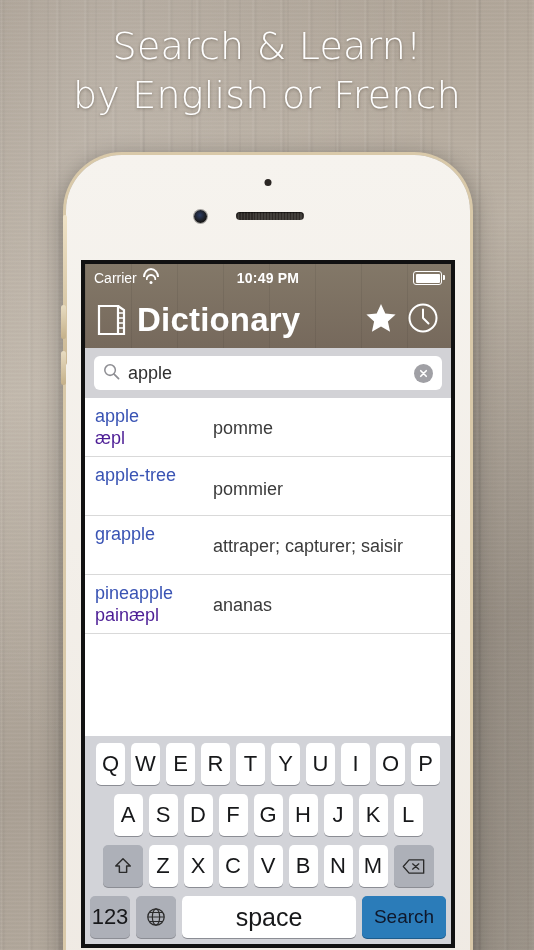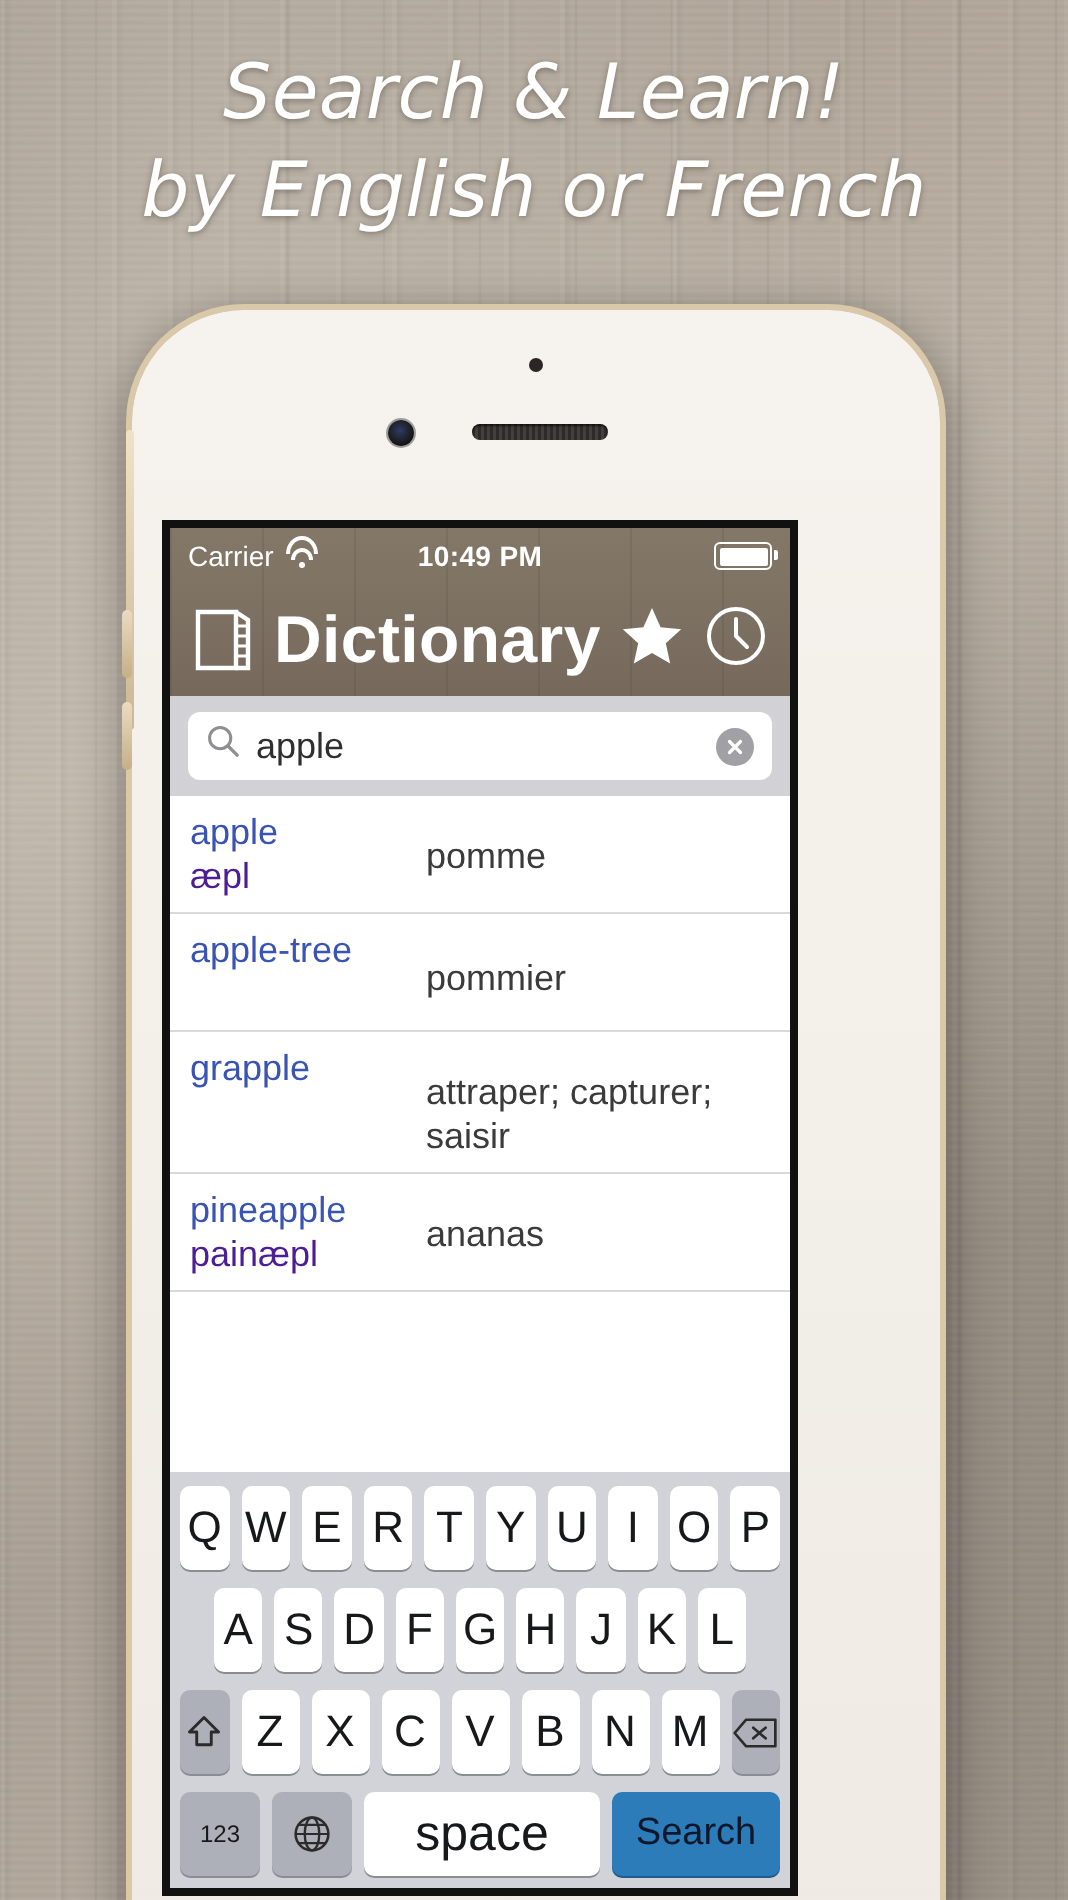--- a/index.html
+++ b/index.html
@@ -55,21 +55,20 @@
     width: 534px;
     text-align: center;
     color: #ffffff;
     font-family: "DejaVu Sans", sans-serif;
     font-weight: 300;
     font-size: 38px;
     line-height: 49px;
     letter-spacing: 0.2px;
     text-shadow: 0 1px 3px rgba(60,50,40,0.45);
     z-index: 5;
-    font-style: italic;
   }
   #headline .l2 { display:block; }
 
   
   #phone {
     position: absolute;
     left: 66px;
     top: 155px;
     width: 404px;
     height: 860px;
@@ -113,21 +112,21 @@
     width: 68px; height: 8px; border-radius: 4px;
     background: repeating-linear-gradient(90deg,#2e2a27 0 1.5px,#43403c 1.5px 3px);
     box-shadow: inset 0 1px 1px rgba(0,0,0,0.6);
   }
 
   
   #screen {
     position:absolute;
     left: 15px;
     top: 105px;
-    width: 318px;
+    width: 374px;
     height: 688px;
     background: #ffffff;
     border: 4px solid #111111;
     box-sizing: border-box;
     overflow: hidden;
     z-index: 8;
   }
 
   
   #bar-area{
@@ -223,21 +222,21 @@
     box-shadow: 0 1px 0 #8b8d94;
     height: 42px;
     width: 29px;
     display:flex; align-items:center; justify-content:center;
     color:#17181a;
     font-size: 22px;
     font-family: "Liberation Sans", sans-serif;
   }
   .key.wide{ width: 40px; background:#adb0b8; }
   .key.space{ flex: 1 1 auto; width:auto; font-size:25px; }
-  .key.num{ width: 40px; background:#adb0b8; font-size:12px; }
+  .key.num{ width: 40px; background:#adb0b8; font-size:22px; }
   .key.globe{ width: 40px; background:#adb0b8; }
   .key.search{
     width: 84px; background:#2b7cb9; color:#0f172a; font-size:19px; box-shadow: 0 1px 0 #1d5c8c;
   }
   #row1{ padding: 0 5px; }
   #row2{ padding: 0 22px; }
   #row3{ padding: 0 5px; }
   #row4{ padding: 0 5px; }
 </style>
 </head>

